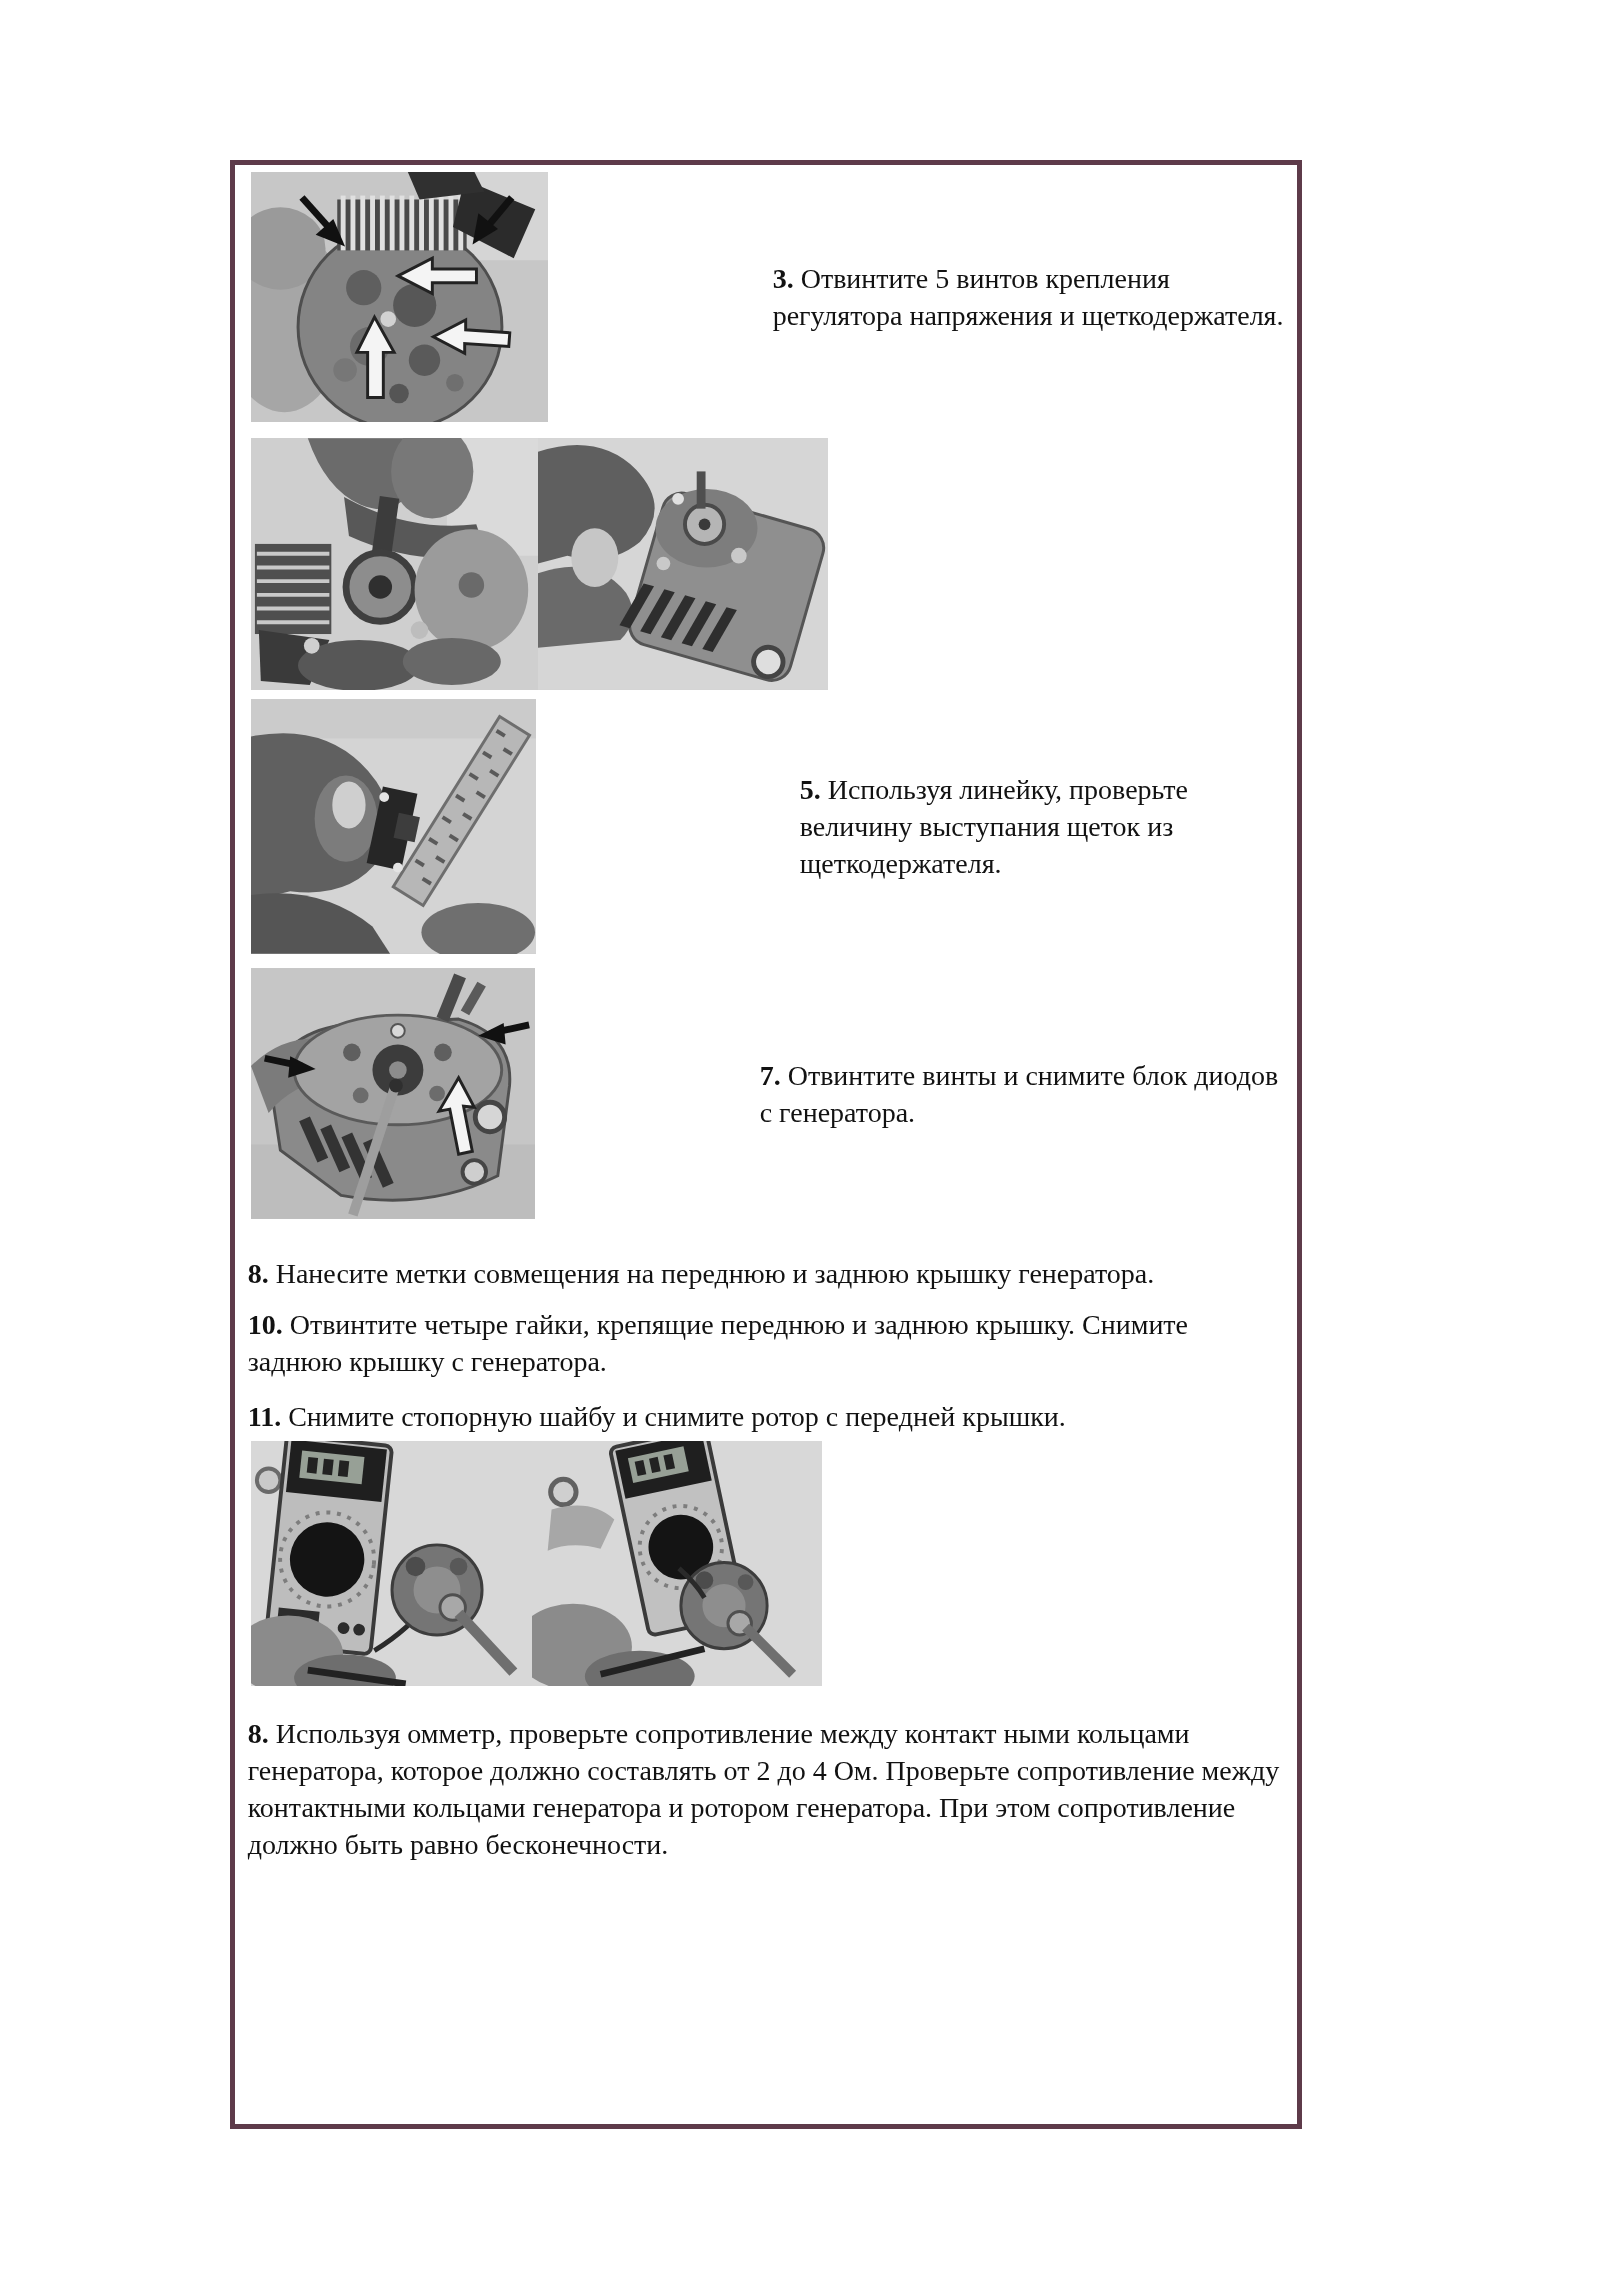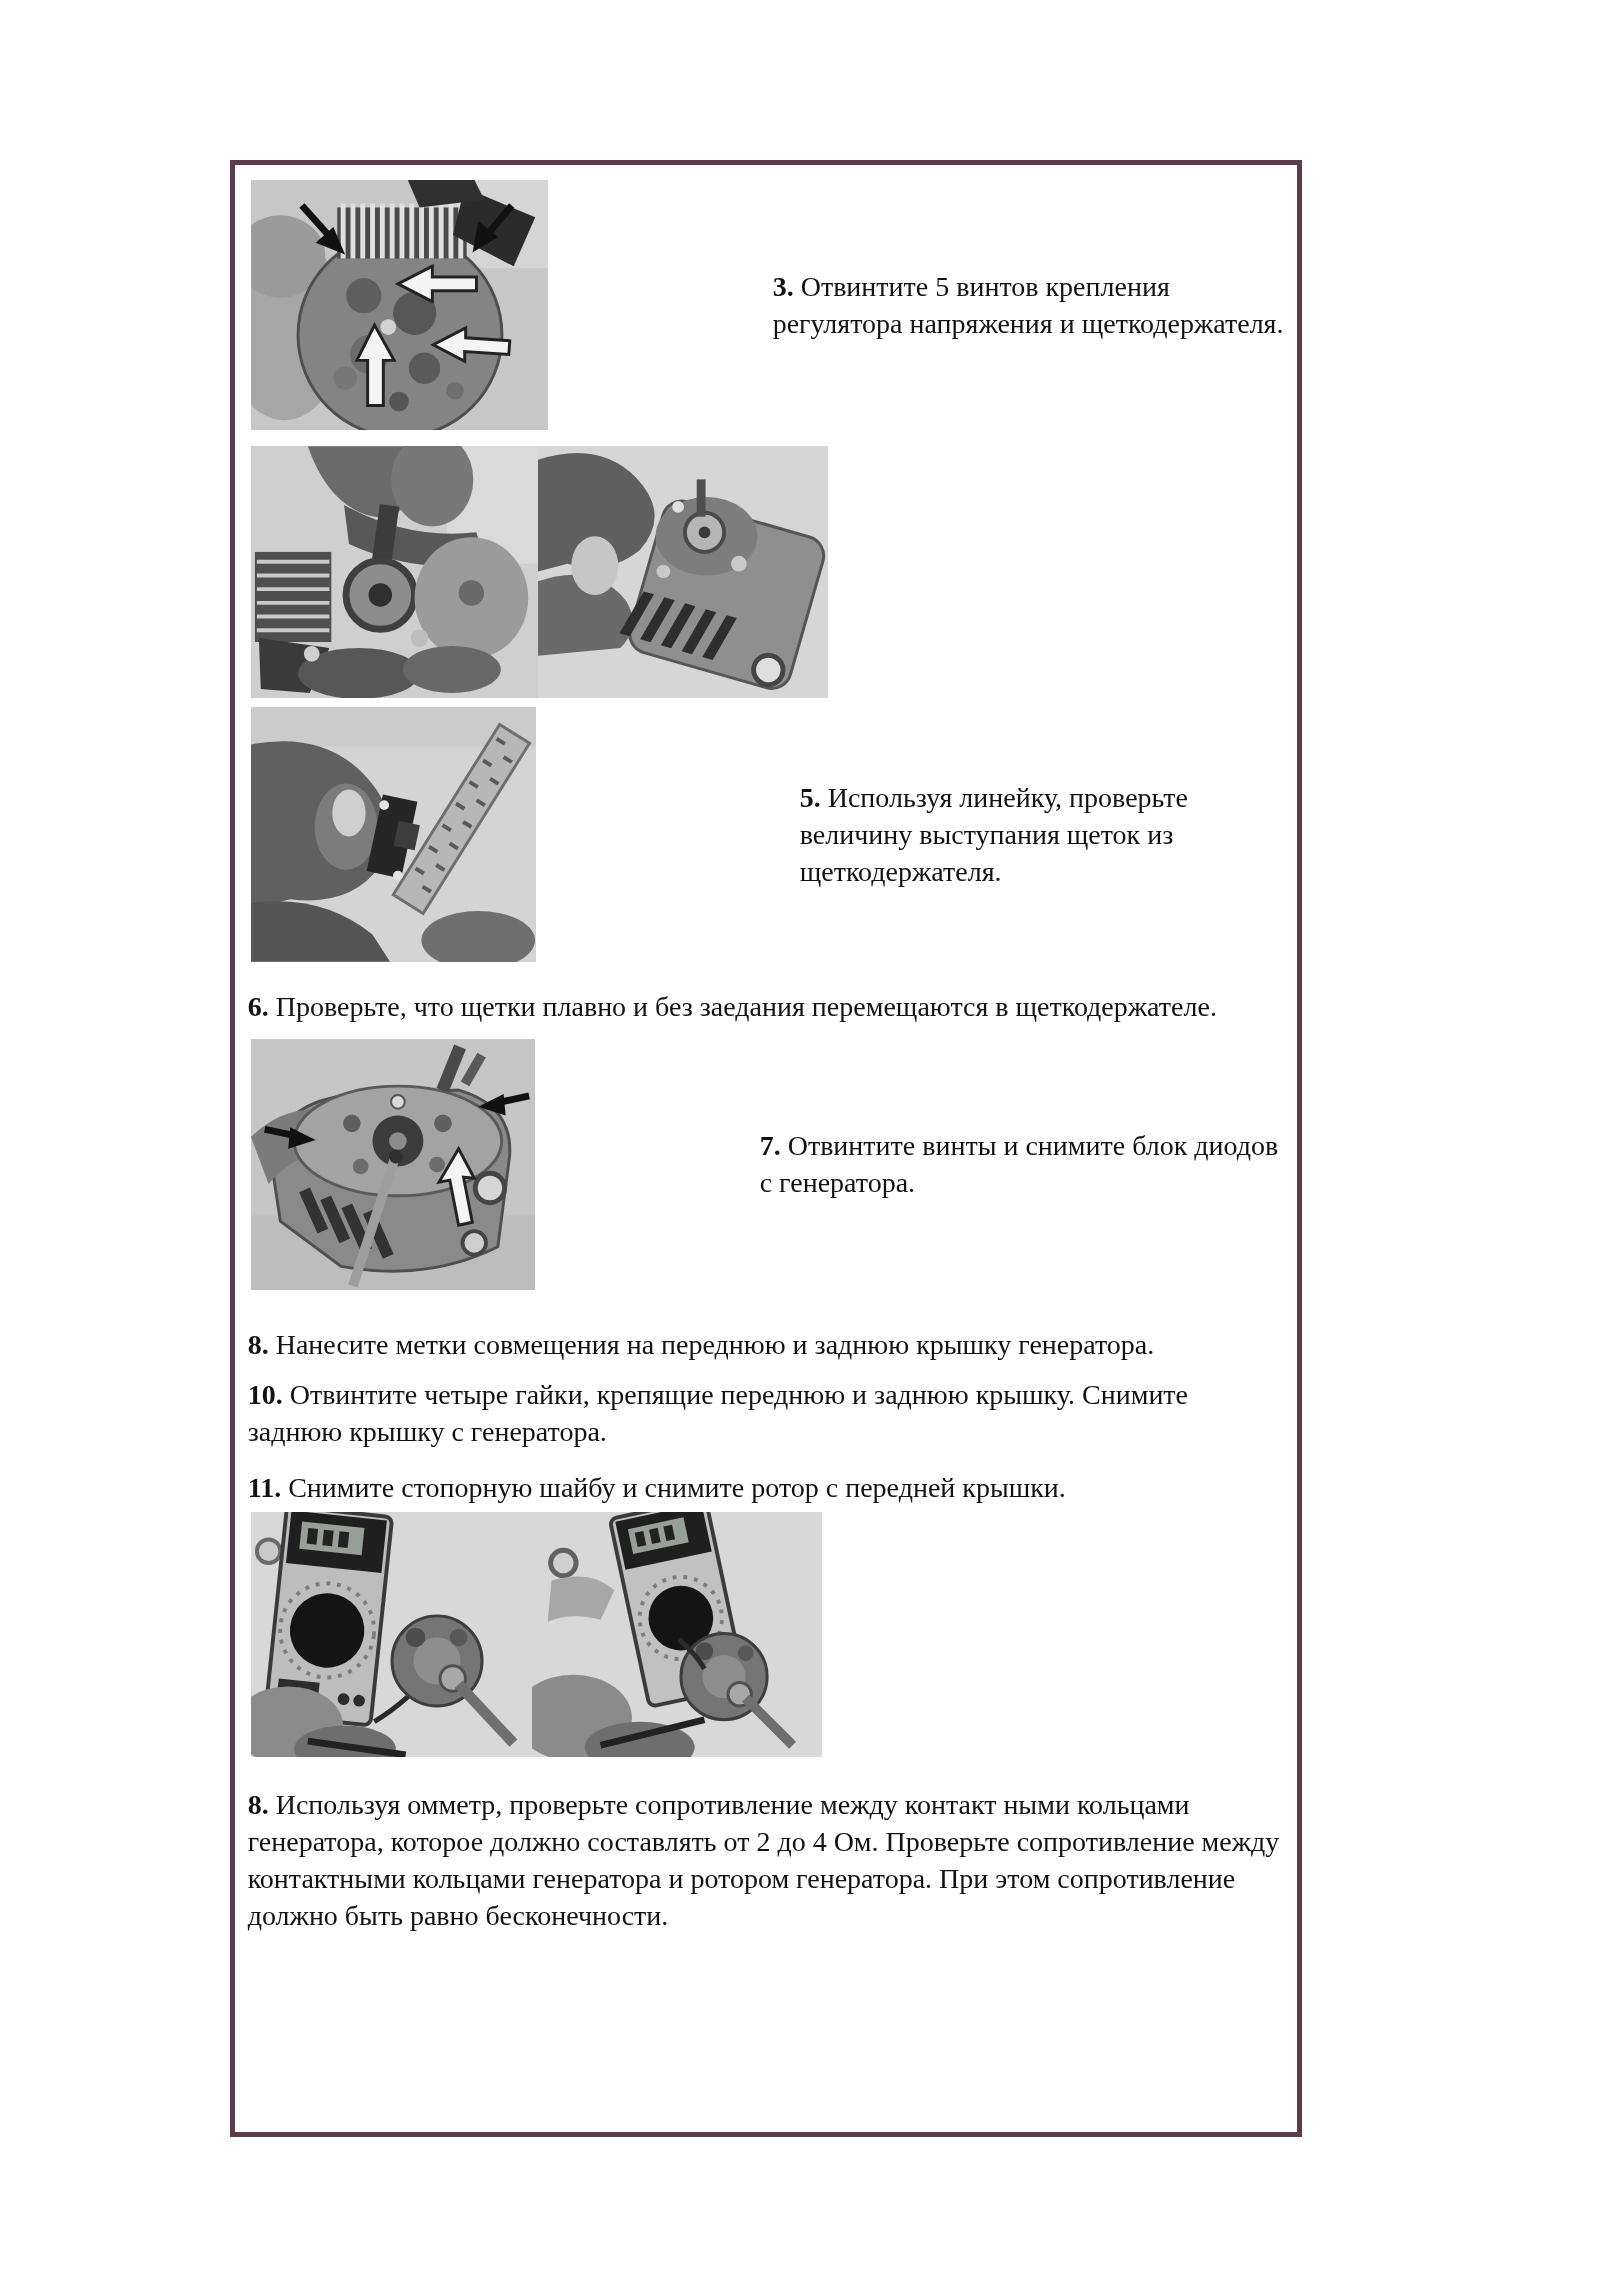--- a/index.html
+++ b/index.html
@@ -9,21 +9,21 @@
     font-family: "Liberation Serif", "DejaVu Serif", serif;
     color: #121212;
     position: relative;
   }
   .manual-box {
     position: absolute;
     left: 230px; top: 160px;
     width: 1062px; height: 1952px;
     border: 5.9px solid #5e3b4a;
     background: #ffffff;
-    padding-top: 15px;
+    padding-top: 7px;
     overflow: hidden;
     box-sizing: content-box;
   }
   .row { display: flex; align-items: center; margin-left: 15.7px; }
   .photo {
     flex: 0 0 auto;
     background: #cccccc;
     font-size: 0; line-height: 0;
   }
   .photo svg { display: block; }
@@ -195,21 +195,20 @@
         <circle cx="136" cy="100" r="5" fill="#e3e3e3"></circle>
         <circle cx="150" cy="172" r="5" fill="#e3e3e3"></circle>
         <ellipse cx="232" cy="238" rx="58" ry="30" fill="#6f6f6f"></ellipse>
       </svg>
     </figure>
     <div class="side-text">
       <p class="step"><span class="num">5.</span> <span>Используя линейку, проверьте величину выступания щеток из щеткодержателя.</span></p>
     </div>
   </div>
 
-  <p class="step" id="para-step6"><span class="num">6.</span> <span>Проверьте, что щетки плавно и без заедания перемещаются в щеткодержателе.</span></p>
 
   <div class="row" id="row-photo-step7">
     <figure class="photo" style="margin:0" aria-label="Генератор — стрелками показаны винты крепления блока диодов, отворачивание отверткой">
       <svg width="284" height="251" viewBox="0 0 290 256">
         <rect width="290" height="256" fill="#c6c6c6"></rect>
         <rect x="0" y="180" width="290" height="76" fill="#bdbdbd"></rect>
         <path d="M20,120 Q30,68 92,58 L212,52 Q268,68 264,120 L252,212 Q180,248 92,232 L30,186 Z" fill="#8a8a8a" stroke="#4f4f4f" stroke-width="3"></path>
         <path d="M0,100 Q30,70 70,72 L86,110 Q40,120 18,148 Z" fill="#7b7b7b"></path>
         <ellipse cx="150" cy="104" rx="106" ry="56" fill="#a3a3a3" stroke="#5a5a5a" stroke-width="3"></ellipse>
         <circle cx="150" cy="104" r="26" fill="#3c3c3c"></circle>

